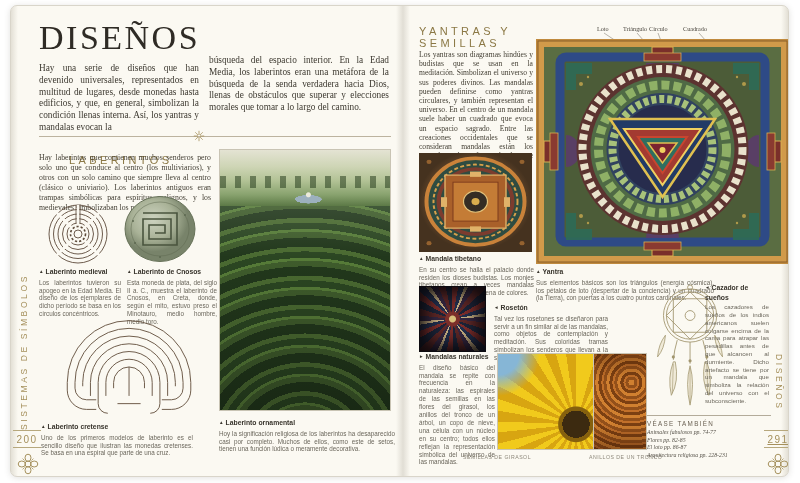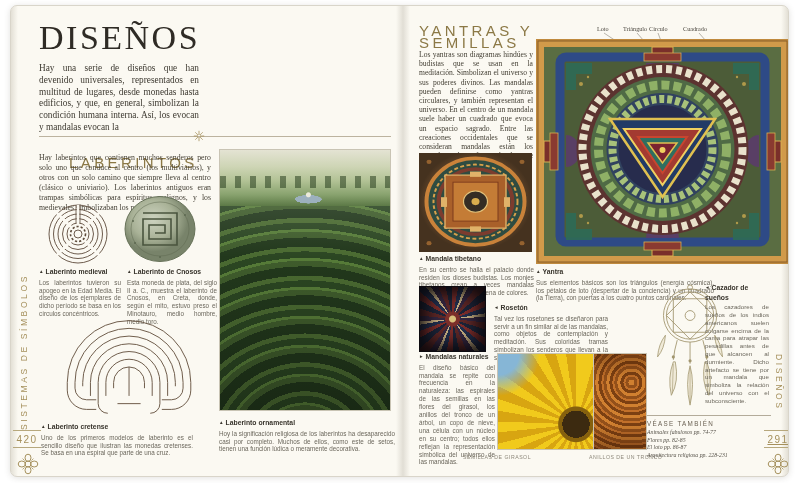--- a/index.html
+++ b/index.html
@@ -10,21 +10,21 @@
   .spine { position:absolute; left:385px; top:0; width:14px; height:100%;
            background:linear-gradient(90deg, rgba(90,80,60,0) 0%, rgba(90,80,60,.16) 50%, rgba(90,80,60,0) 100%); }
   .edgeL { position:absolute; left:0; top:0; width:7px; height:100%;
            background:linear-gradient(90deg, rgba(120,110,85,.18), rgba(120,110,85,0)); }
   .edgeR { position:absolute; right:0; top:0; width:7px; height:100%;
            background:linear-gradient(270deg, rgba(120,110,85,.18), rgba(120,110,85,0)); }
   .abs { position:absolute; }
   .page-title { font-size:34px; letter-spacing:2.5px; color:#2f2b25; font-weight:400; }
   .intro { font-size:9.3px; line-height:11.8px; color:#3d3930; text-align:justify; }
   .rule { border-top:1px solid #bcb39f; }
-  .sec-head { font-family:"Liberation Sans", sans-serif; font-size:15px; letter-spacing:3.4px;
+  .sec-head { font-family:"Liberation Sans", sans-serif; font-size:11px; letter-spacing:3.4px;
               color:#8B7845; font-weight:400; white-space:nowrap; }
   .sec-body { font-size:7.8px; line-height:9.9px; color:#454136; text-align:justify; }
   .cap { font-family:"Liberation Sans", sans-serif; }
   .cap .t { font-weight:bold; font-size:6.8px; line-height:8.6px; color:#38342c; }
   .cap .m { font-size:4.6px; color:#38342c; margin-right:2px; position:relative; top:-1px; }
   .cap .b { font-size:6.3px; line-height:7.9px; color:#6b675c; margin-top:1px; text-align:justify; }
   .photo { overflow:hidden; }
   .photo-label { font-family:"Liberation Sans", sans-serif; font-size:5.2px; letter-spacing:.5px; color:#8d887b; }
   .v-label { font-family:"Liberation Sans", sans-serif; font-size:8.5px; letter-spacing:2.6px;
              color:#A5905C; writing-mode:vertical-rl; white-space:nowrap; }
@@ -66,21 +66,22 @@
 </head>
 <body>
 
 <div class="canvas">
   <div class="book">
     <div class="edgeL"></div>
     <div class="edgeR"></div>
 
     <div class="abs page-title" style="left:28px; top:13px;">DISEÑOS</div>
 
-    <div class="abs intro" style="left:28px; top:57px; width:160px;">Hay una serie de diseños que han devenido universales, representados en multitud de lugares, desde monedas hasta edificios, y que, en general, simbolizan la condición humana interna. Así, los evocan y mandalas evocan la</div>
+    <div class="abs intro" style="left:28px; top:57px; width:160px;">Hay una serie de diseños que han devenido universales, representados en multitud de lugares, desde monedas hasta edificios, y que, en general, simbolizan la condición llenas interna. Así, los yantras y mandalas evocan la</div>
+    <div class="abs intro" style="left:198px; top:49px; width:180px;">búsqueda del espacio interior. En la Edad Media, los laberintos eran una metáfora de la búsqueda de la senda verdadera hacia Dios, llenas de obstáculos que superar y elecciones morales que tomar a lo largo del camino.</div>
 
     <div class="abs rule" style="left:28px; top:130px; width:352px;"></div>
     <svg class="abs" style="left:182px; top:124px;" width="12" height="12" viewBox="0 0 12 12">
       <circle cx="6" cy="6" r="2.1" fill="none" stroke="#a5905c" stroke-width="0.9"></circle>
       <g stroke="#a5905c" stroke-width="0.8">
         <line x1="9" y1="6" x2="11.2" y2="6"></line>
           <line x1="8.1" y1="8.1" x2="9.7" y2="9.7"></line>
         <line x1="6" y1="9" x2="6" y2="11.2"></line>
           <line x1="3.9" y1="8.1" x2="2.3" y2="9.7"></line>
         <line x1="3" y1="6" x2="0.8" y2="6"></line>
@@ -177,21 +178,21 @@
     <div class="abs photo" style="left:208px; top:143px; width:172px; height:262px; border:1px solid #c9c4b4;">
       <div class="hedge-top"></div>
       <div class="hedge-rows"></div>
     </div>
     <div class="abs cap" style="left:208px; top:413px; width:176px;">
       <div class="t"><span class="m">▲</span><span>Laberinto ornamental</span></div>
       <div class="b">Hoy la significación religiosa de los laberintos ha desaparecido casi por completo. Muchos de ellos, como este de setos, tienen una función lúdica o meramente decorativa.</div>
     </div>
 
     <div class="abs v-label up" style="left:8px; top:290px; height:134px;">SISTEMAS DE SÍMBOLOS</div>
-    <div class="abs pagenum" style="left:2px; top:424px; width:28px;">420</div>
+    <div class="abs pagenum" style="left:2px; top:424px; width:28px;">200</div>
     <svg class="abs" style="left:6px; top:447px;" width="22" height="22" viewBox="0 0 22 22">
       <g fill="none" stroke="#a5905c" stroke-width="1">
         <circle cx="11" cy="11" r="3"></circle>
         <ellipse cx="11" cy="4.8" rx="3" ry="3.6"></ellipse>
           <ellipse cx="11" cy="17.2" rx="3" ry="3.6"></ellipse>
         <ellipse cx="4.8" cy="11" rx="3.6" ry="3"></ellipse>
           <ellipse cx="17.2" cy="11" rx="3.6" ry="3"></ellipse>
       </g>
       <g stroke="#a5905c" stroke-width="0.8">
         <line x1="5.6" y1="5.6" x2="7.6" y2="7.6"></line>

